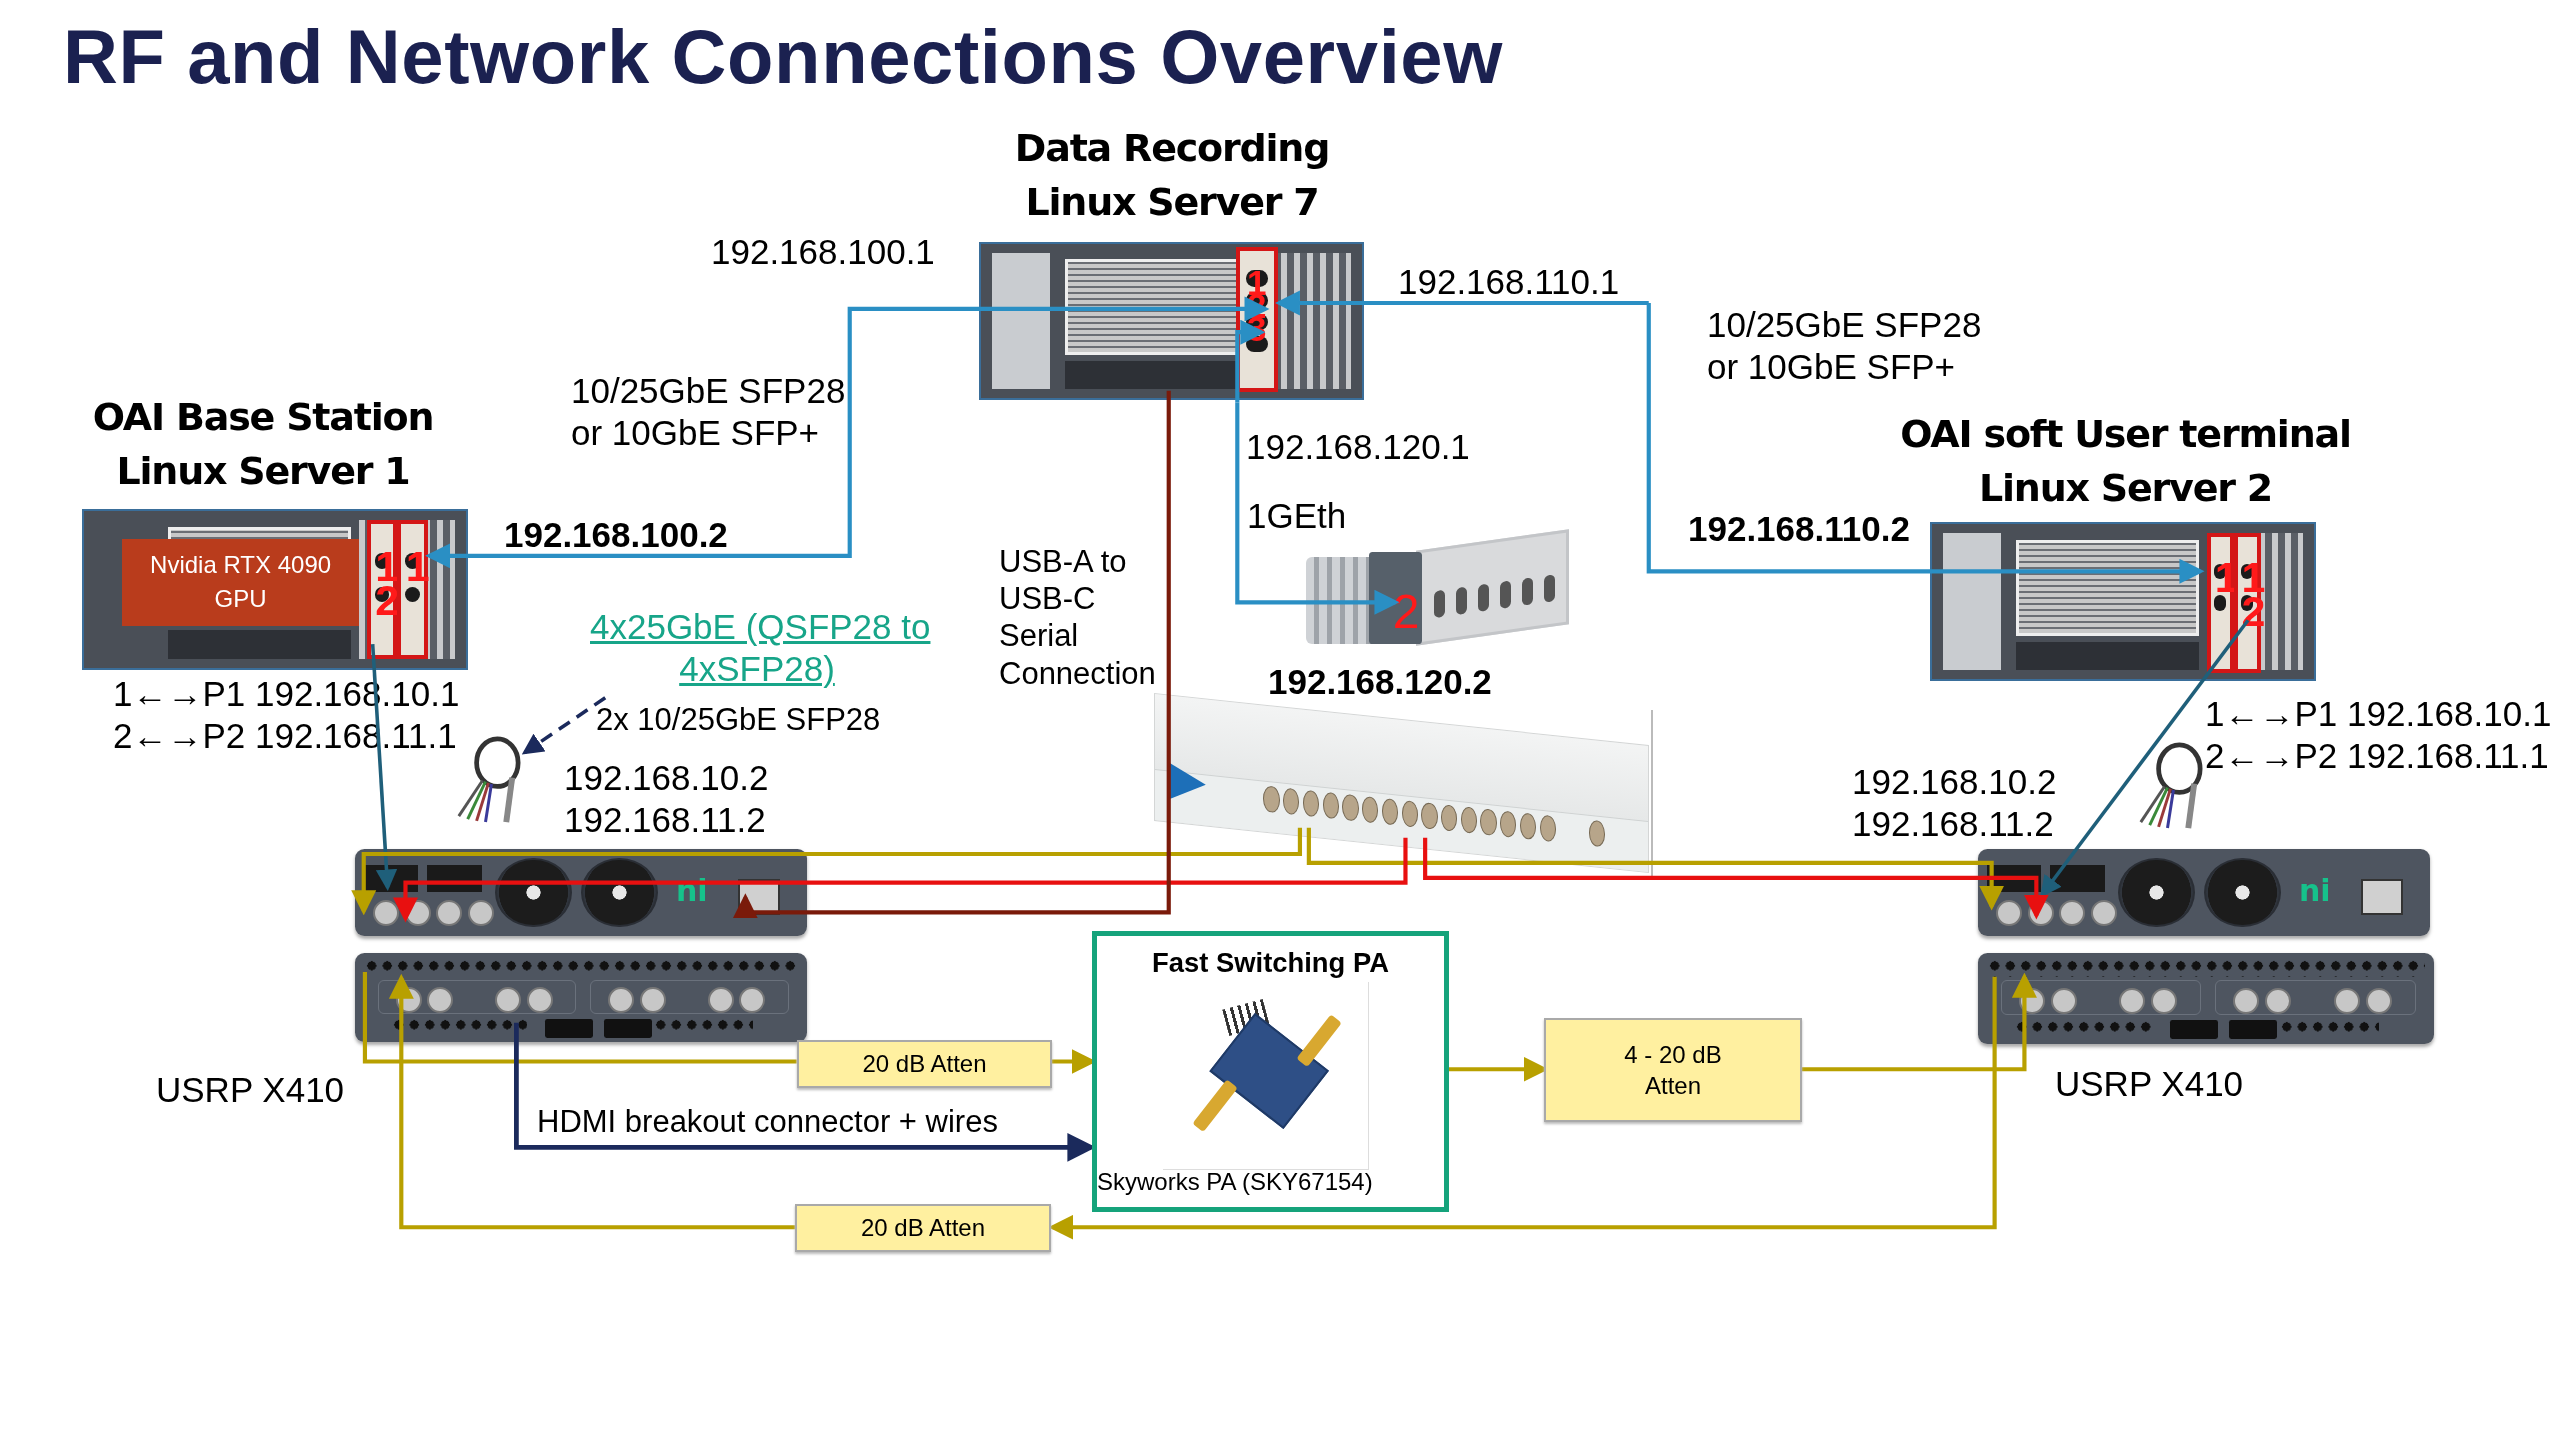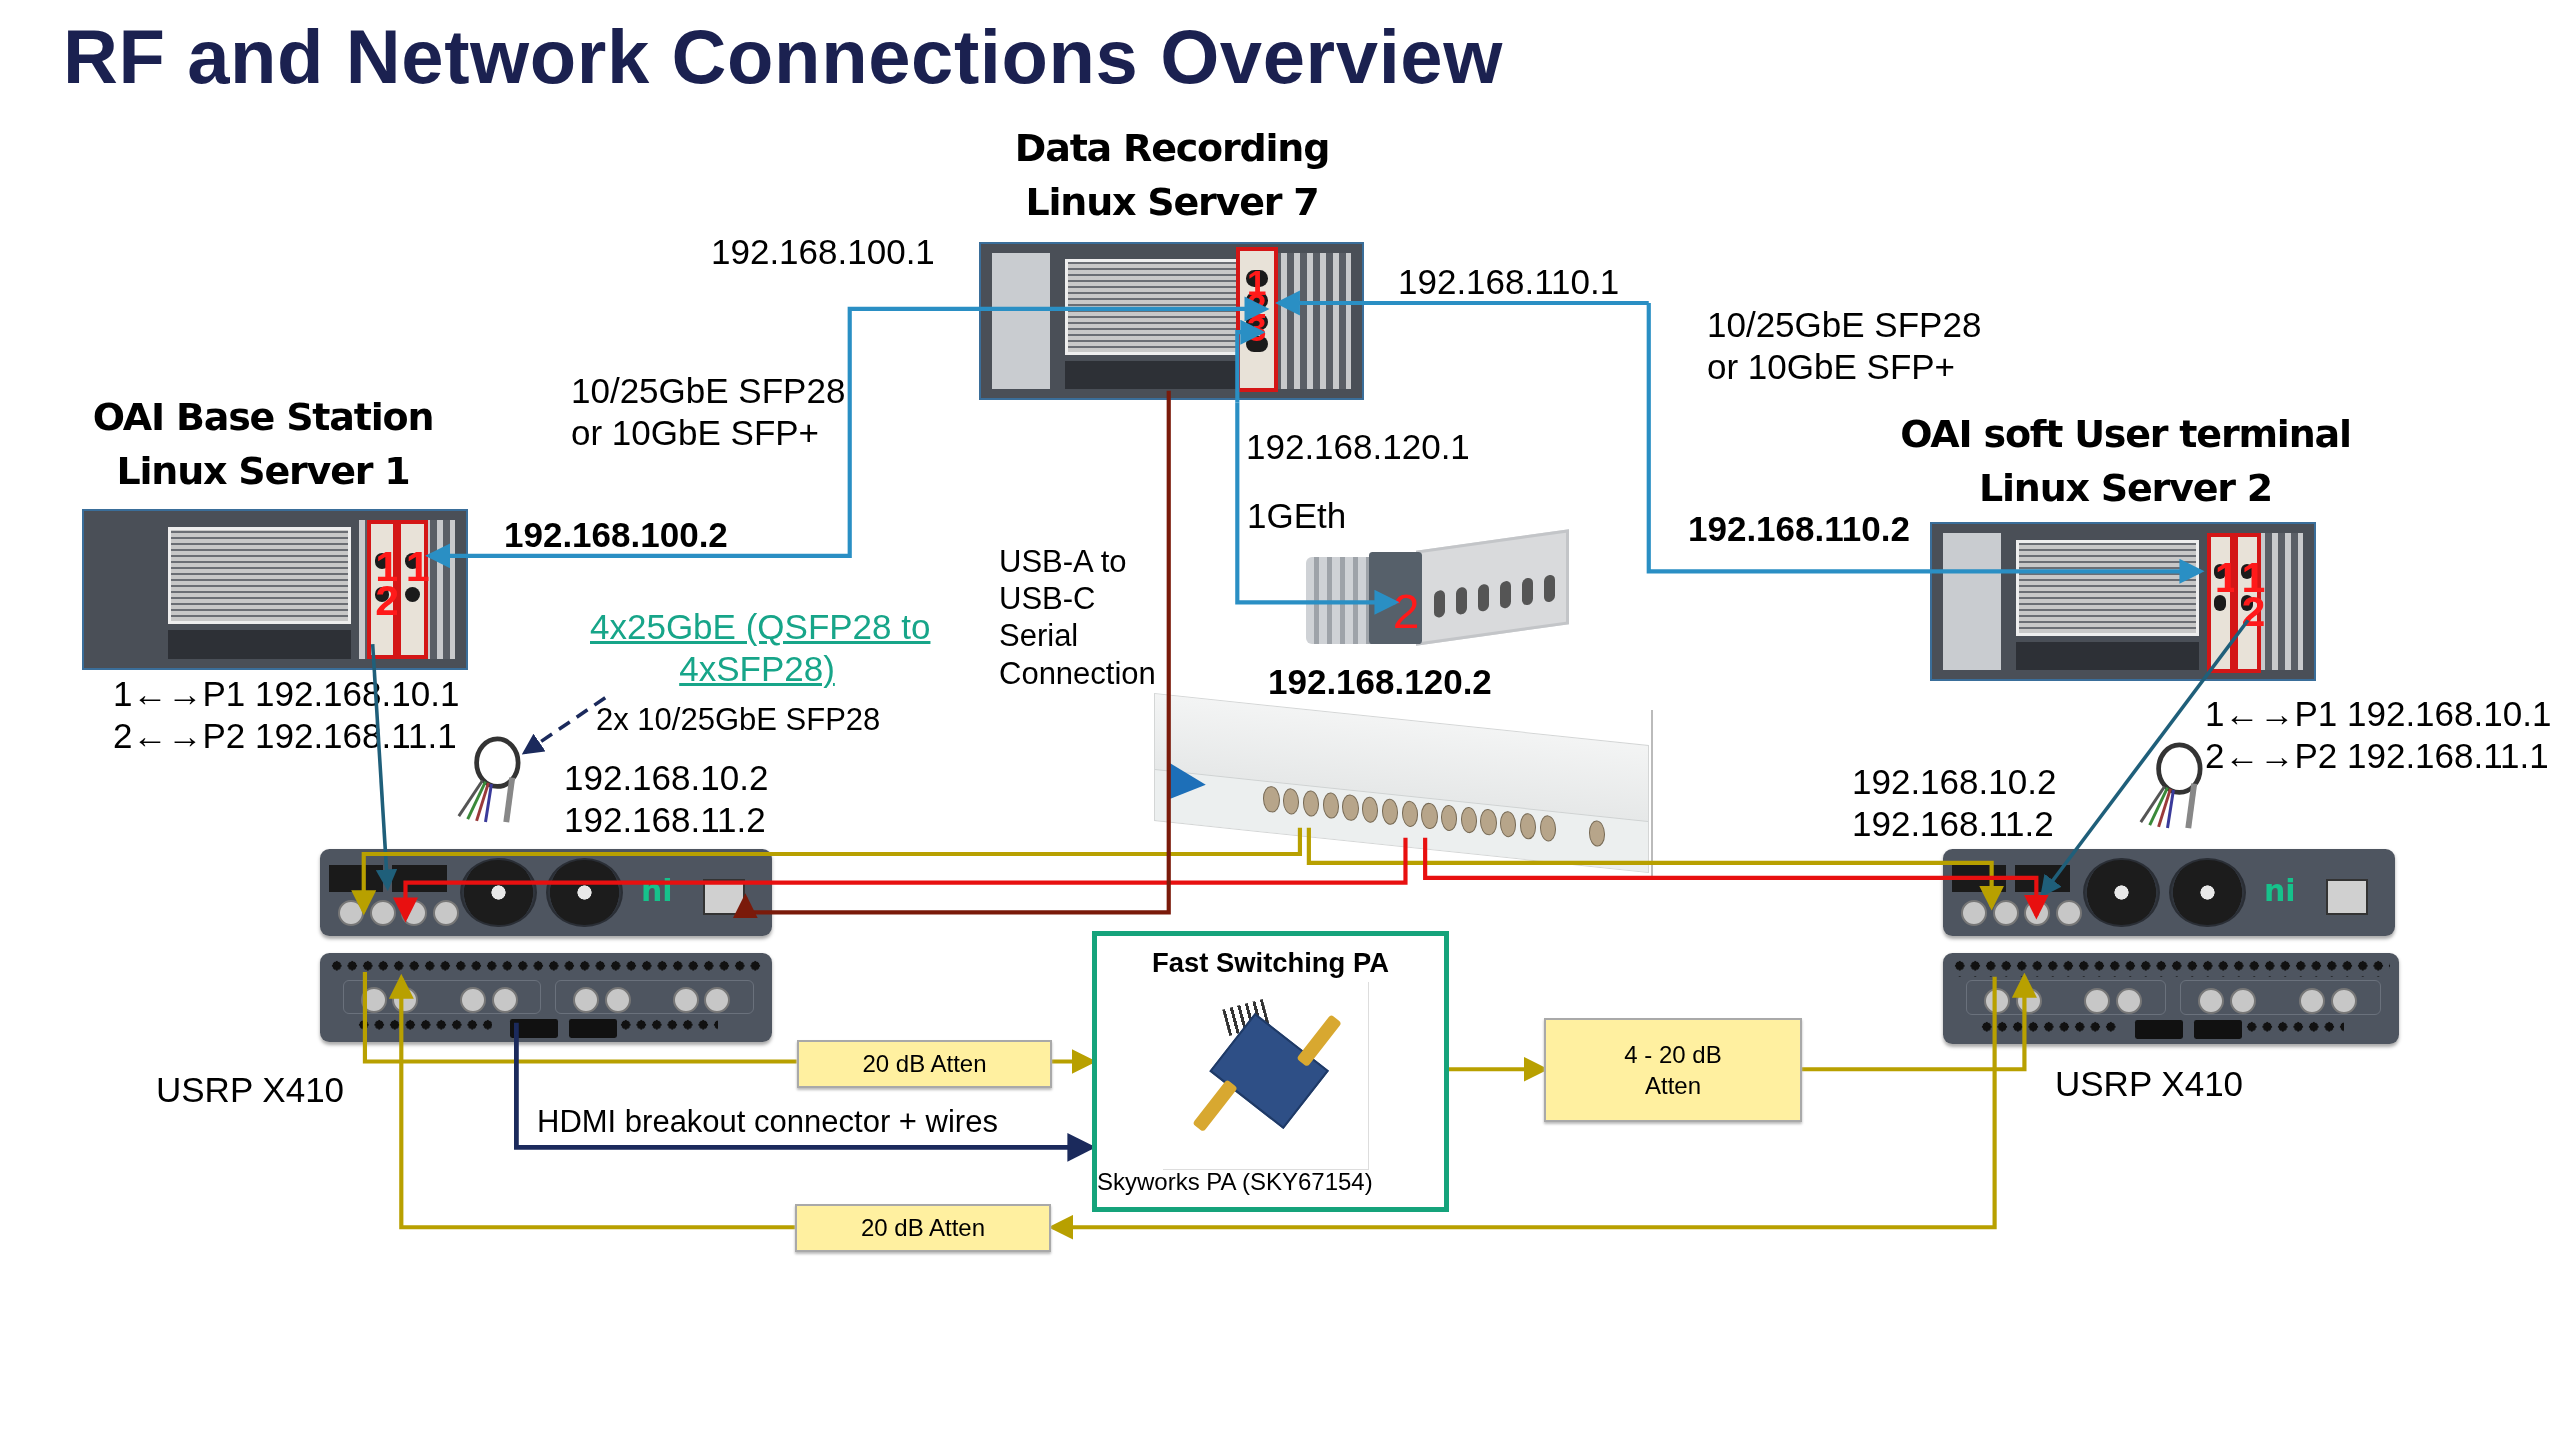--- a/index.html
+++ b/index.html
@@ -42,21 +42,21 @@
 
   
   .rfbox { position:absolute; z-index:1; background:linear-gradient(180deg,#f3f4f4 0%,#e6e8e8 60%,#d9dbdb 100%);
            border:1.8px solid #d4d6d6; box-sizing:border-box; transform:skewY(6deg); }
   .rfbox .front { position:absolute; left:0; bottom:0; width:100%; height:40%; background:#ecefef; border-top:1.8px solid #cfd2d2; }
   .rfbox .conn { position:absolute; bottom:16%; width:14.3px; height:24px; border-radius:50%; background:#b7a58a; border:1.8px solid #776a55; }
   .rfbox .logo { position:absolute; left:3%; bottom:18%; width:36px; height:36px; background:#1d6fb8; clip-path:polygon(0 0,100% 50%,0 100%); }
   .vline { position:absolute; width:1.8px; background:#bbbbbb; z-index:0; }
 
   
-  .usrp { position:absolute; background:#4e5560; border-radius:9.5px; z-index:1; box-shadow:0 2.4px 3.6px #aaa; }
+  .usrp { position:absolute; background:#4e5560; border-radius:9.5px; z-index:1; box-shadow:0 2.4px 3.6px #aaa;margin-left:35px; }
   .usrp .fan { position:absolute; top:10%; width:17%; height:80%; border-radius:50%;
        background: radial-gradient(circle,#e8e8e8 0 14%,#1c1c1c 15% 70%,#30353d 71%);
        border:2.4px solid #2a2e35; box-sizing:border-box; }
   .usrp .sfp { position:absolute; top:18%; height:32%; background:#1a1a1a; }
   .usrp .sma { position:absolute; bottom:12%; width:26px; height:26px; border-radius:50%; background:#c7c7c7; border:2.4px solid #777; box-sizing:border-box; }
   .usrp .eth { position:absolute; right:6%; top:35%; width:42px; height:36px; background:#d0d0d0; border:2.4px solid #333; box-sizing:border-box; }
   .usrp .grill { position:absolute; left:2%; top:6%; width:96%; height:20%;
        background: radial-gradient(circle,#111 0 40%,transparent 42%) 0 0/15.5px 15.5px; }
   .usrp .grill2 { position:absolute; top:72%; height:20%;
        background: radial-gradient(circle,#111 0 40%,transparent 42%) 0 0/15.5px 15.5px; }
@@ -123,20 +123,26 @@
 </div>
 
 <div class="abs heading" style="left:66px; top:391px; width:394px;">
   <div>OAI Base Station</div>
   <div>Linux Server 1</div>
 </div>
 <div class="server" style="left:82px; top:509px; width:386px; height:161px;">
   <div class="grille"></div>
   <div class="io"></div>
   <div class="slots"></div>
+  <div class="gpu" style="left:10%; top:18%; width:62%; height:55%;">
+    <div>
+      <div>Nvidia RTX 4090</div>
+      <div>GPU</div>
+    </div>
+  </div>
   <div class="nic" style="left:74%; top:6%; width:8%; height:88%;">
     <div class="port" style="top:22%;"></div>
     <div class="port" style="top:48%;"></div>
     <div class="num" style="top:16%;">1</div>
     <div class="num" style="top:42%;">2</div>
   </div>
   <div class="nic" style="left:82%; top:6%; width:8%; height:88%;">
     <div class="port" style="top:22%;"></div>
     <div class="port" style="top:48%;"></div>
     <div class="num" style="top:16%;">1</div>

